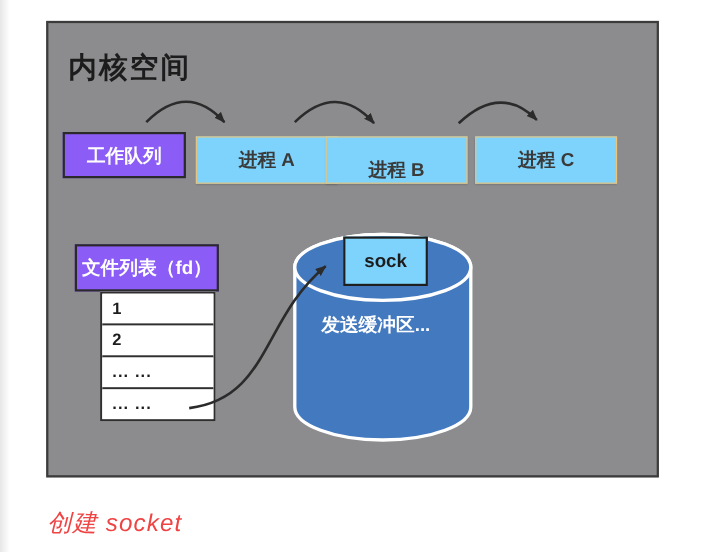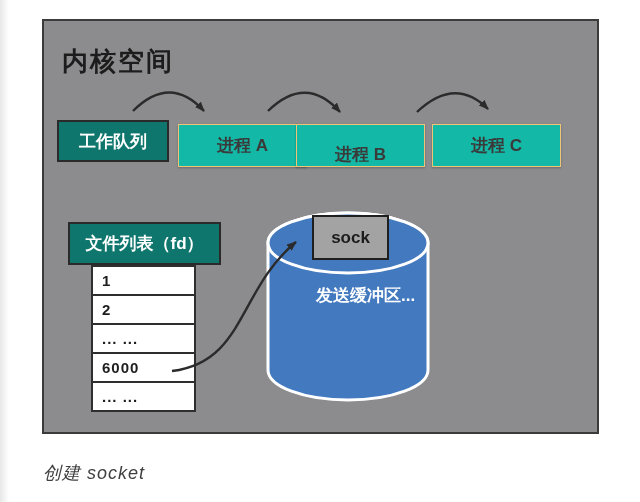--- a/index.html
+++ b/index.html
@@ -8,44 +8,44 @@
     font-family:"Liberation Sans","DejaVu Sans",sans-serif;
     overflow:hidden;
   }
   .abs{position:absolute;}
   .left-strip{left:0;top:0;width:9px;height:502px;
     background:linear-gradient(to right,#e7e7e7,#ffffff);}
   .panel{left:42px;top:19px;width:557px;height:415px;
     background:#8c8c8e;border:2px solid #3b3b3b;box-sizing:border-box;}
   .title{left:62px;top:44px;font-size:26px;font-weight:bold;color:#1c1c1c;
     letter-spacing:2px;font-family:Liberation Serif, serif;}
-  .greenbox{background:#0f766e;border:2px solid #2a2a2a;box-sizing:border-box;
+  .greenbox{background:#8b5cf6;border:2px solid #2a2a2a;box-sizing:border-box;
     color:#ffffff;font-weight:bold;font-size:17px;display:flex;
     align-items:center;justify-content:center;white-space:nowrap;}
   .workqueue{left:57px;top:120px;width:112px;height:42px;}
-  .fdheader{left:68px;top:222px;width:153px;height:43px;}
-  .procbox{background:#14b8a6;border:1px solid #eec477;box-sizing:border-box;
+  .fdheader{left:68px;top:222px;width:131px;height:43px;}
+  .procbox{background:#7dd3fc;border:1px solid #eec477;box-sizing:border-box;
     color:#3a3a3a;font-weight:bold;font-size:17px;display:flex;
     align-items:center;justify-content:center;white-space:nowrap;
     top:124px;width:129px;height:43px;box-shadow:0 1px 2px rgba(0,0,0,0.25);}
   .proc-a{left:178px;} .proc-b{left:296px;align-items:flex-end;} .proc-c{left:432px;}
   .fdtable{left:91px;top:265px;width:105px;background:#ffffff;
     border:2px solid #2e2e2e;box-sizing:border-box;}
   .fdrow{height:27px;line-height:27px;padding-left:9px;font-size:15px;
     font-weight:bold;color:#1d1d1d;border-bottom:2px solid #2e2e2e;
     background:#ffffff;letter-spacing:1px;}
   .fdrow:last-child{border-bottom:none;}
-  .sockbox{left:312px;top:215px;width:77px;height:45px;background:#a3a3a3;
+  .sockbox{left:312px;top:215px;width:77px;height:45px;background:#7dd3fc;
     border:2px solid #1f1f1f;box-sizing:border-box;color:#1c1c1c;
     font-size:17px;font-weight:bold;display:flex;align-items:center;
     justify-content:center;}
   .cyl-lines{left:292px;top:282px;width:130px;color:#ffffff;font-size:17px;
-    font-weight:bold;line-height:28px;white-space:nowrap;margin-left:24px;}
-  .caption{left:43px;top:461px;font-size:18px;font-style:italic;
-    color:#404040;letter-spacing:1px;}
+    font-weight:bold;line-height:28px;white-space:nowrap;}
+  .caption{left:43px;top:461px;font-size:22px;font-style:italic;
+    color:#ef4444;letter-spacing:1px;}
   svg.layer{position:absolute;left:0;top:0;pointer-events:none;}
 </style>
 </head>
 <body>
 
 <div class="abs left-strip"></div>
 
 <div class="abs panel"></div>
 
 <svg class="layer" width="640" height="502">
@@ -69,21 +69,20 @@
   <span>进程 C</span>
 </div>
 
 <div class="abs greenbox fdheader">
   <span>文件列表（fd）</span>
 </div>
 <div class="abs fdtable">
   <div class="fdrow">1</div>
   <div class="fdrow">2</div>
   <div class="fdrow">... ...</div>
-  <div class="fdrow">6000</div>
   <div class="fdrow">... ...</div>
 </div>
 
 <div class="abs sockbox">
   <span>sock</span>
 </div>
 
 <div class="abs cyl-lines">
   <div>发送缓冲区...</div>
 </div>

